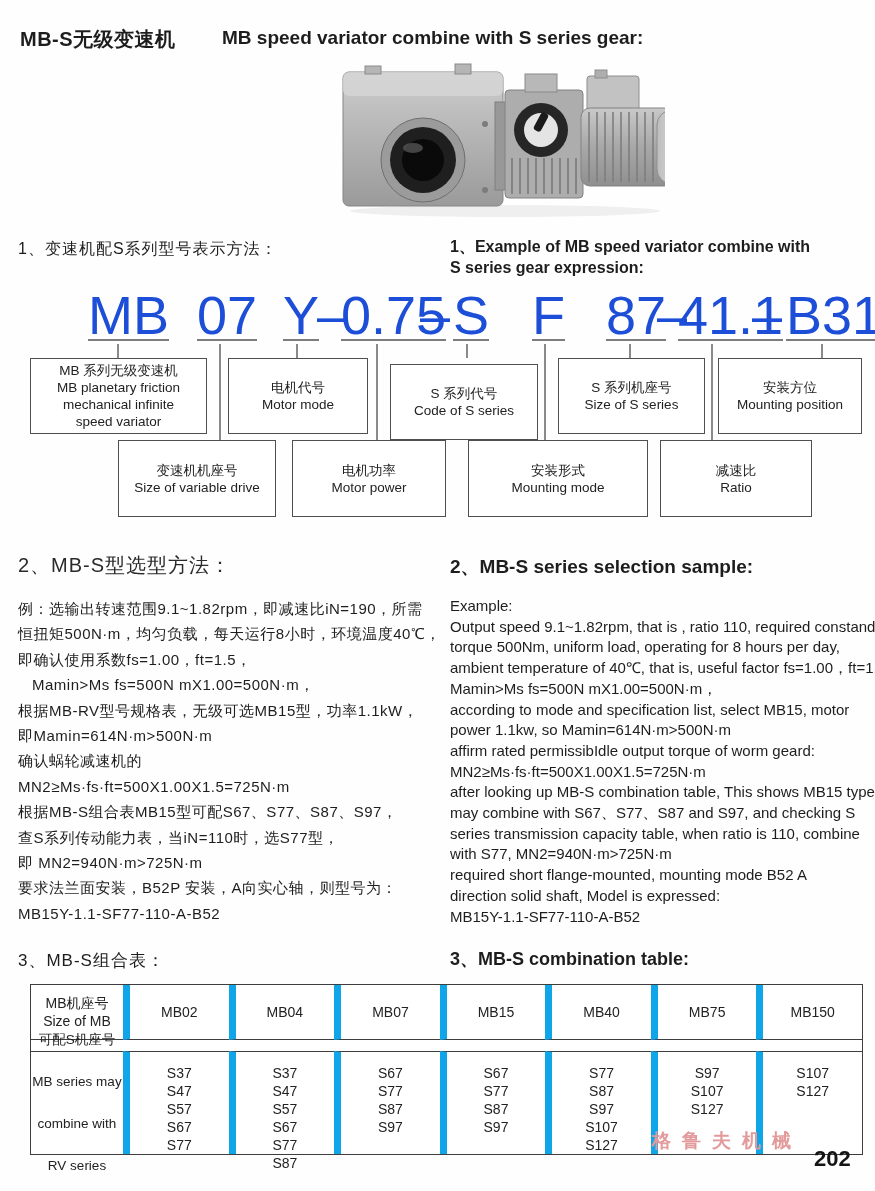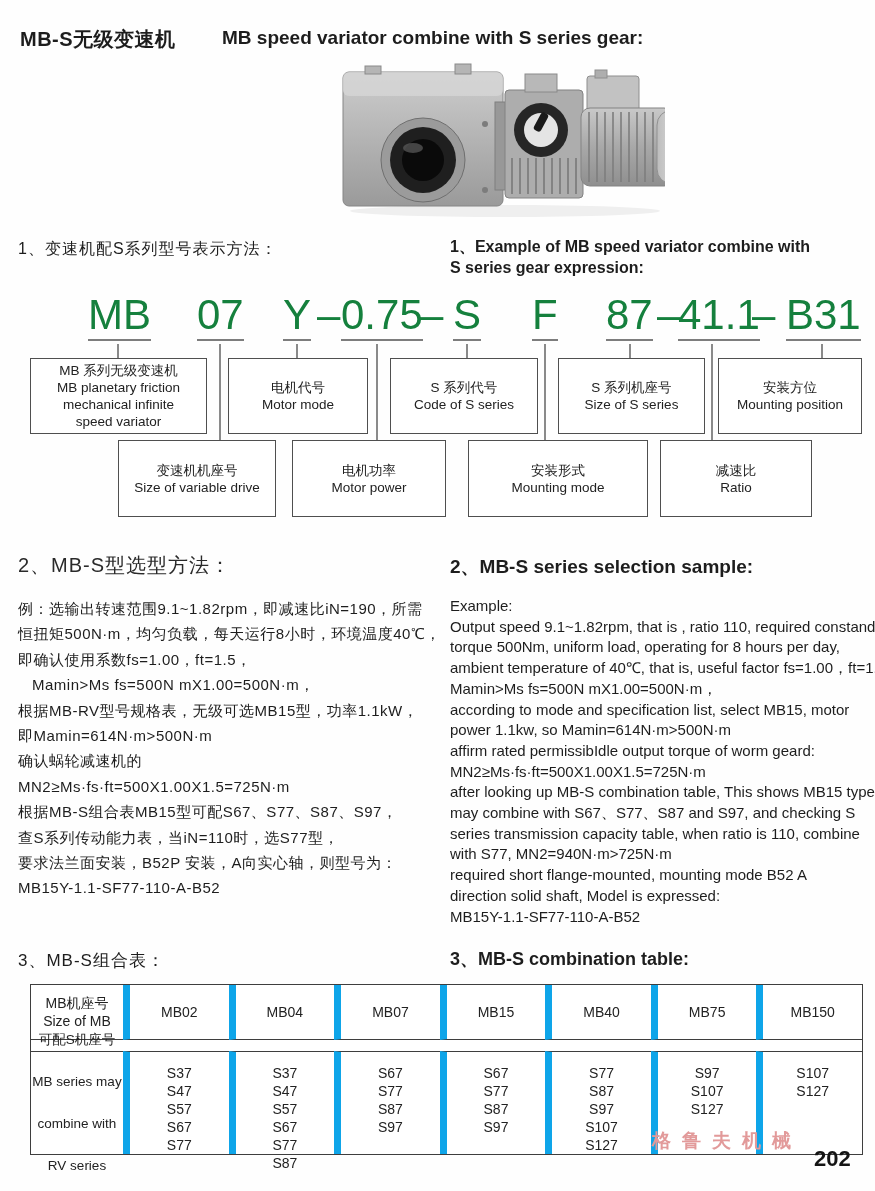--- a/index.html
+++ b/index.html
@@ -13,37 +13,37 @@
 
   
   .photo { position:absolute; top:60px; left:335px; width:330px; height:158px; }
 
   
   .s1-zh { position:absolute; top:239px; left:18px; font-size:16px; letter-spacing:1px; }
   .s1-en { position:absolute; top:236px; left:450px; font-size:16px; font-weight:bold; line-height:21px; }
 
   
   .diagram { position:absolute; top:292px; left:0; width:875px; height:232px; }
-  .seg { position:absolute; top:0; font-size:42px; line-height:46px; color:#15803d; white-space:nowrap; }
+  .seg { position:absolute; top:0; font-size:54px; line-height:46px; color:#1d4ed8; white-space:nowrap; }
   .seg.u { border-bottom:2px solid #7d7d7d; padding-bottom:1px; }
   .seg-0{left:88px} .seg-1{left:197px} .seg-2{left:283px} .seg-3{left:317px}
   .seg-4{left:341px} .seg-5{left:420px} .seg-6{left:453px} .seg-7{left:532px}
   .seg-8{left:606px} .seg-9{left:657px} .seg-10{left:678px} .seg-11{left:752px} .seg-12{left:786px}
   .conn { position:absolute; width:2px; background:#8a8a8a; }
   .c-0{left:117px;top:52px;height:14px} .c-1{left:219px;top:52px;height:96px}
   .c-2{left:296px;top:52px;height:14px} .c-3{left:376px;top:52px;height:96px}
   .c-4{left:466px;top:52px;height:14px} .c-5{left:544px;top:52px;height:96px}
   .c-6{left:629px;top:52px;height:14px} .c-7{left:711px;top:52px;height:96px}
   .c-8{left:821px;top:52px;height:14px}
   .box { position:absolute; border:1px solid #4f4f4f; background:#fff;
          display:flex; flex-direction:column; align-items:center; justify-content:center;
          text-align:center; font-size:13.5px; line-height:17px; color:#222; }
   .tb-0{left:30px;  top:66px; width:177px; height:76px}
   .tb-1{left:228px; top:66px; width:140px; height:76px}
-  .tb-2{left:390px; top:66px; width:148px; height:76px}
+  .tb-2{left:390px; top:72px; width:148px; height:76px}
   .tb-3{left:558px; top:66px; width:147px; height:76px}
   .tb-4{left:718px; top:66px; width:144px; height:76px}
   .bb-0{left:118px; top:148px; width:158px; height:77px}
   .bb-1{left:292px; top:148px; width:154px; height:77px}
   .bb-2{left:468px; top:148px; width:180px; height:77px}
   .bb-3{left:660px; top:148px; width:152px; height:77px}
 
   
   .col-zh { position:absolute; top:552px; left:18px; width:428px; }
   .col-zh .h { font-size:20px; letter-spacing:1px; color:#2a2a2a; }
@@ -230,20 +230,21 @@
       <div class="ln">例：选输出转速范围9.1~1.82rpm，即减速比iN=190，所需</div>
       <div class="ln">恒扭矩500N·m，均匀负载，每天运行8小时，环境温度40℃，</div>
       <div class="ln">即确认使用系数fs=1.00，ft=1.5，</div>
       <div class="ln">   Mamin&gt;Ms fs=500N mX1.00=500N·m，</div>
       <div class="ln">根据MB-RV型号规格表，无级可选MB15型，功率1.1kW，</div>
       <div class="ln">即Mamin=614N·m&gt;500N·m</div>
       <div class="ln">确认蜗轮减速机的</div>
       <div class="ln">MN2≥Ms·fs·ft=500X1.00X1.5=725N·m</div>
       <div class="ln">根据MB-S组合表MB15型可配S67、S77、S87、S97，</div>
       <div class="ln">查S系列传动能力表，当iN=110时，选S77型，</div>
+      <div class="ln">即 MN2=940N·m&gt;725N·m</div>
       <div class="ln">要求法兰面安装，B52P 安装，A向实心轴，则型号为：</div>
       <div class="ln">MB15Y-1.1-SF77-110-A-B52</div>
     </div>
   </div>
   <div class="col-en">
     <div class="h">2、MB-S series selection sample:</div>
     <div class="lines">
       <div class="ln">Example:</div>
       <div class="ln">Output speed 9.1~1.82rpm, that is , ratio 110, required constand</div>
       <div class="ln">torque 500Nm, uniform load, operating for 8 hours per day,</div>

